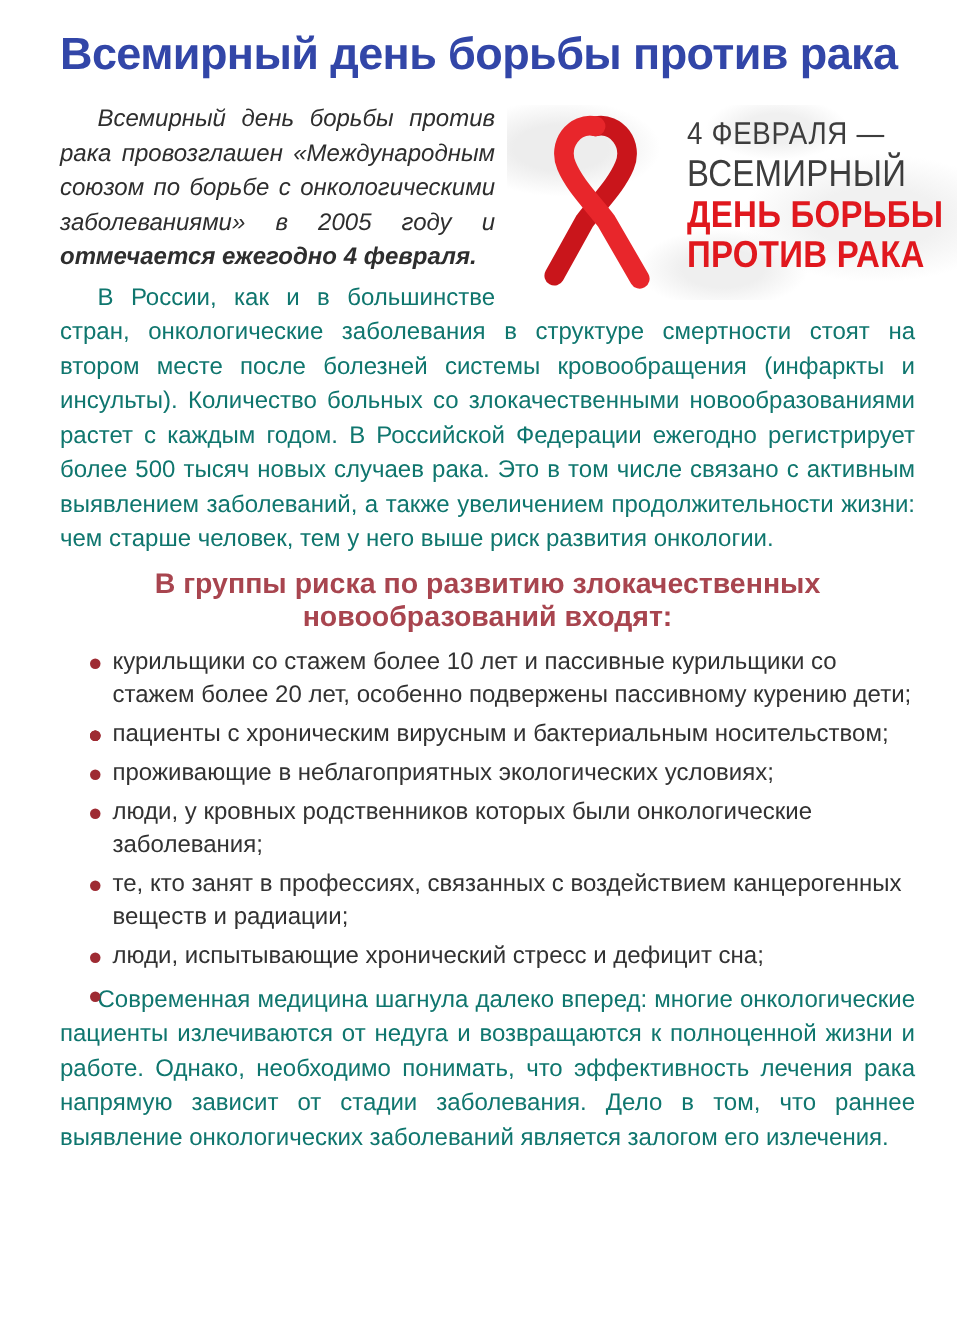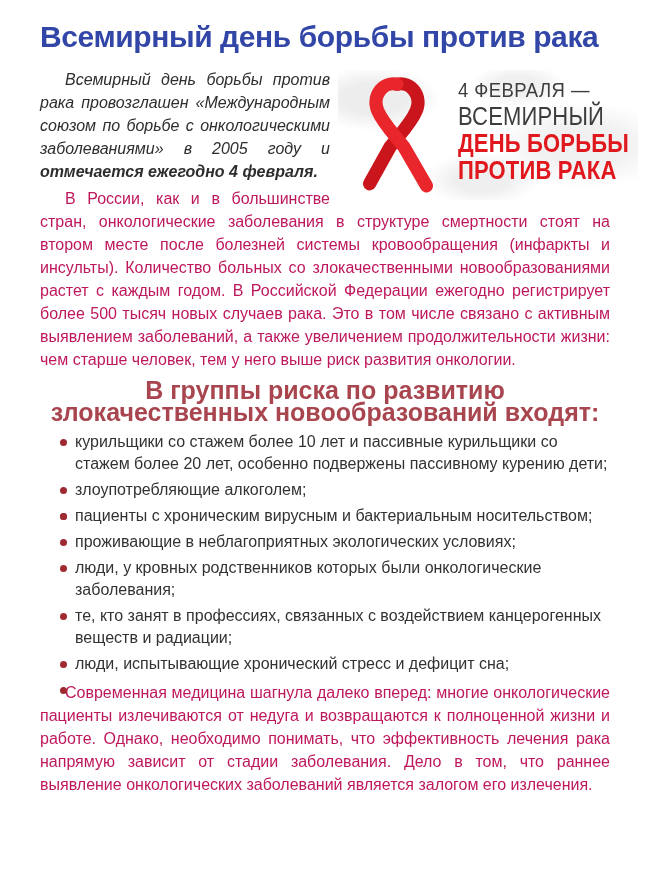--- a/index.html
+++ b/index.html
@@ -27,24 +27,24 @@
   .promo-line2{font-size:25px;line-height:28px;color:#3d3d3d;letter-spacing:0.2px;font-weight:400;}
   .promo-line3,.promo-line4{font-size:25px;line-height:27px;color:#e0181e;font-weight:700;letter-spacing:0.2px;}
   
   p.intro{
     margin:0 0 4px 0;font-style:italic;font-size:16px;line-height:23px;
     text-align:justify;text-indent:25px;color:#2e2e2e;
   }
   p.intro .bold{font-weight:700;}
   p.body-para{
     margin:0 0 6px 0;font-size:16px;line-height:23px;text-align:justify;
-    text-indent:25px;color:#be185d;
+    text-indent:25px;color:#0f766e;
   }
   h2.risk-heading{
-    margin:8px 0 8px 0;text-align:center;font-size:25px;line-height:22px;
+    margin:8px 0 8px 0;text-align:center;font-size:19px;line-height:22px;
     font-weight:700;color:#a8454f;
   }
   ul.risk-list{list-style:none;margin:0 0 6px 0;padding:0 0 0 20px;}
   ul.risk-list li{
     position:relative;padding-left:15px;margin-bottom:4px;
     font-size:16px;line-height:22px;color:#323232;text-align:left;
   }
   .dot{
     position:absolute;left:0;top:8px;width:7px;height:7px;border-radius:50%;
     background:#9e2b33;
@@ -74,21 +74,21 @@
   </div>
 
   <p class="intro"><span>Всемирный день борьбы против рака провозглашен «Международным союзом по борьбе с онкологическими заболеваниями» в 2005 году и</span> <span class="bold">отмечается ежегодно 4 февраля.</span></p>
 
   <p class="body-para">В России, как и в большинстве стран, онкологические заболевания в структуре смертности стоят на втором месте после болезней системы кровообращения (инфаркты и инсульты). Количество больных со злокачественными новообразованиями растет с каждым годом. В Российской Федерации ежегодно регистрирует более 500 тысяч новых случаев рака. Это в том числе связано с активным выявлением заболеваний, а также увеличением продолжительности жизни: чем старше человек, тем у него выше риск развития онкологии.</p>
 
   <h2 class="risk-heading">В группы риска по развитию злокачественных новообразований входят:</h2>
 
   <ul class="risk-list">
     <li><span class="dot"></span><span>курильщики со стажем более 10 лет и пассивные курильщики со стажем более 20 лет, особенно подвержены пассивному курению дети;</span></li>
-    <li><span class="dot"></span><span>злоупотребляющие алкоголем;</span></li>
+    <li><span class="dot"></span></li>
     <li><span class="dot"></span></li>
     <li><span class="dot"></span><span>пациенты с хроническим вирусным и бактериальным носительством;</span></li>
     <li><span class="dot"></span><span>проживающие в неблагоприятных экологических условиях;</span></li>
     <li><span class="dot"></span><span>люди, у кровных родственников которых были онкологические заболевания;</span></li>
     <li><span class="dot"></span><span>те, кто занят в профессиях, связанных с воздействием канцерогенных веществ и радиации;</span></li>
     <li><span class="dot"></span><span>люди, испытывающие хронический стресс и дефицит сна;</span></li>
     <li><span class="dot"></span></li>
   </ul>
 
   <p class="body-para closing">Современная медицина шагнула далеко вперед: многие онкологические пациенты излечиваются от недуга и возвращаются к полноценной жизни и работе. Однако, необходимо понимать, что эффективность лечения рака напрямую зависит от стадии заболевания. Дело в том, что раннее выявление онкологических заболеваний является залогом его излечения.</p>

